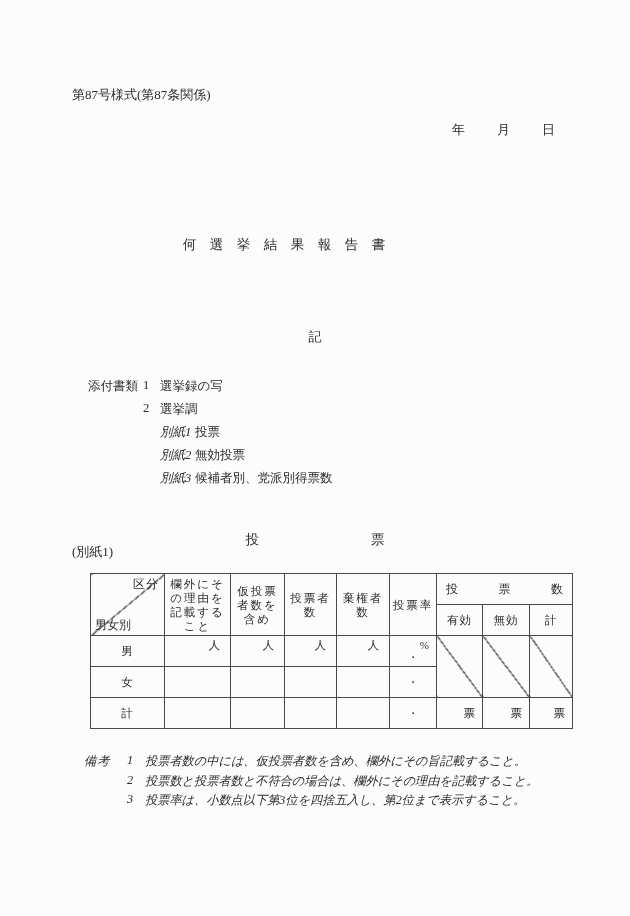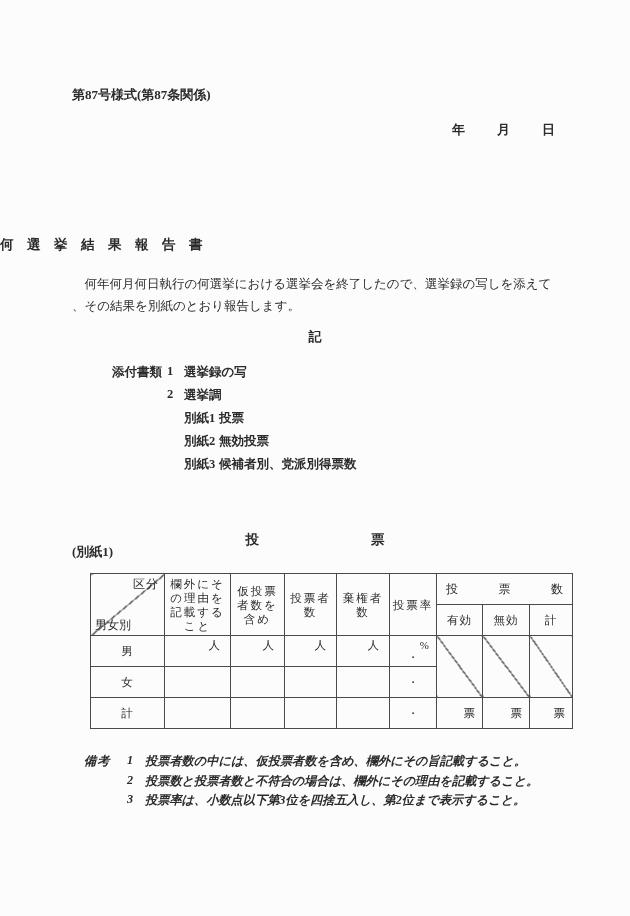--- a/index.html
+++ b/index.html
@@ -10,53 +10,53 @@
     color:#2b2b2b;
     -webkit-font-smoothing:antialiased;
   }
   .page{
     position:relative;
     width:630px;height:916px;
     background:#fcfcfc;
     overflow:hidden;
     font-size:13px;
   }
-  .abs{position:absolute;white-space:nowrap;font-weight:bold;}
+  .abs{position:absolute;white-space:nowrap;}
 
   
   .form-number{left:72px;top:86px;font-size:13px;}
   .date-line{left:452px;top:121px;font-size:13px;letter-spacing:2px;}
   .addressee{left:98px;top:161px;font-size:13px;}
   .addressee .name-label{margin-left:12px;}
   .addressee .name-suffix{margin-left:43px;}
   .sender{left:355px;top:196px;width:190px;height:18px;}
   .sender .sender-title{position:absolute;left:0;top:1px;}
   .sender .sender-name-label{position:absolute;left:65px;top:1px;}
   .sender .sender-right{position:absolute;right:0;top:0;}
   .seal-box{
     display:inline-block;width:15px;height:15px;line-height:15px;
     border:1px solid #3a3a3a;font-size:10.5px;text-align:center;
     vertical-align:-3px;margin-left:1px;
   }
-  .doc-title{left:0;top:236px;width:568px;font-size:13.5px;}
+  .doc-title{left:0;top:236px;width:568px;text-align:center;font-size:13.5px;}
   .body-paragraph{
     position:absolute;left:72px;top:274px;width:491px;
     font-size:12.5px;line-height:21.5px;text-indent:1em;
     white-space:normal;word-break:break-all;line-break:anywhere;
   }
   .ki-marker{left:0;top:328px;width:630px;text-align:center;font-size:13px;}
 
   
   .attachments{left:88px;top:364px;font-size:12.5px;}
   .att-line{position:relative;height:23px;}
-  .att-line span{position:absolute;top:0;margin-left:24px;}
+  .att-line span{position:absolute;top:14px;}
   .att-label{left:0;}
   .att-no{left:55px;}
   .att-text{left:72px;}
-  .annex-no{left:72px;}
+  .annex-no{left:72px;font-style:italic;}
   .annex-text{left:107px;}
 
   
   .annex1-label{left:72px;top:499px;font-size:13px;margin-top:44px;}
   .table-title{left:74px;top:531px;width:482px;display:flex;justify-content:center;gap:112px;font-size:13.5px;}
 
   
   .turnout-table{position:absolute;left:90px;top:573px;border-collapse:collapse;table-layout:fixed;}
   .turnout-table td{
     border:1px solid #4a4a4a;
@@ -108,21 +108,20 @@
 <div class="page">
 
   <div class="abs form-number">第87号様式(第87条関係)</div>
 
   <div class="abs date-line">年　　月　　日</div>
 
 
 
   <div class="abs doc-title">何　選　挙　結　果　報　告　書</div>
 
-  <div class="body-paragraph">何年何月何日執行の何選挙における選挙会を終了したので、選挙録の写しを添えて、その結果を別紙のとおり報告します。</div>
 
   <div class="abs ki-marker">記</div>
 
   <div class="abs attachments">
     <div class="att-line">
       <span class="att-label">添付書類</span>
       <span class="att-no">1</span>
       <span class="att-text">選挙録の写</span>
     </div>
     <div class="att-line">

